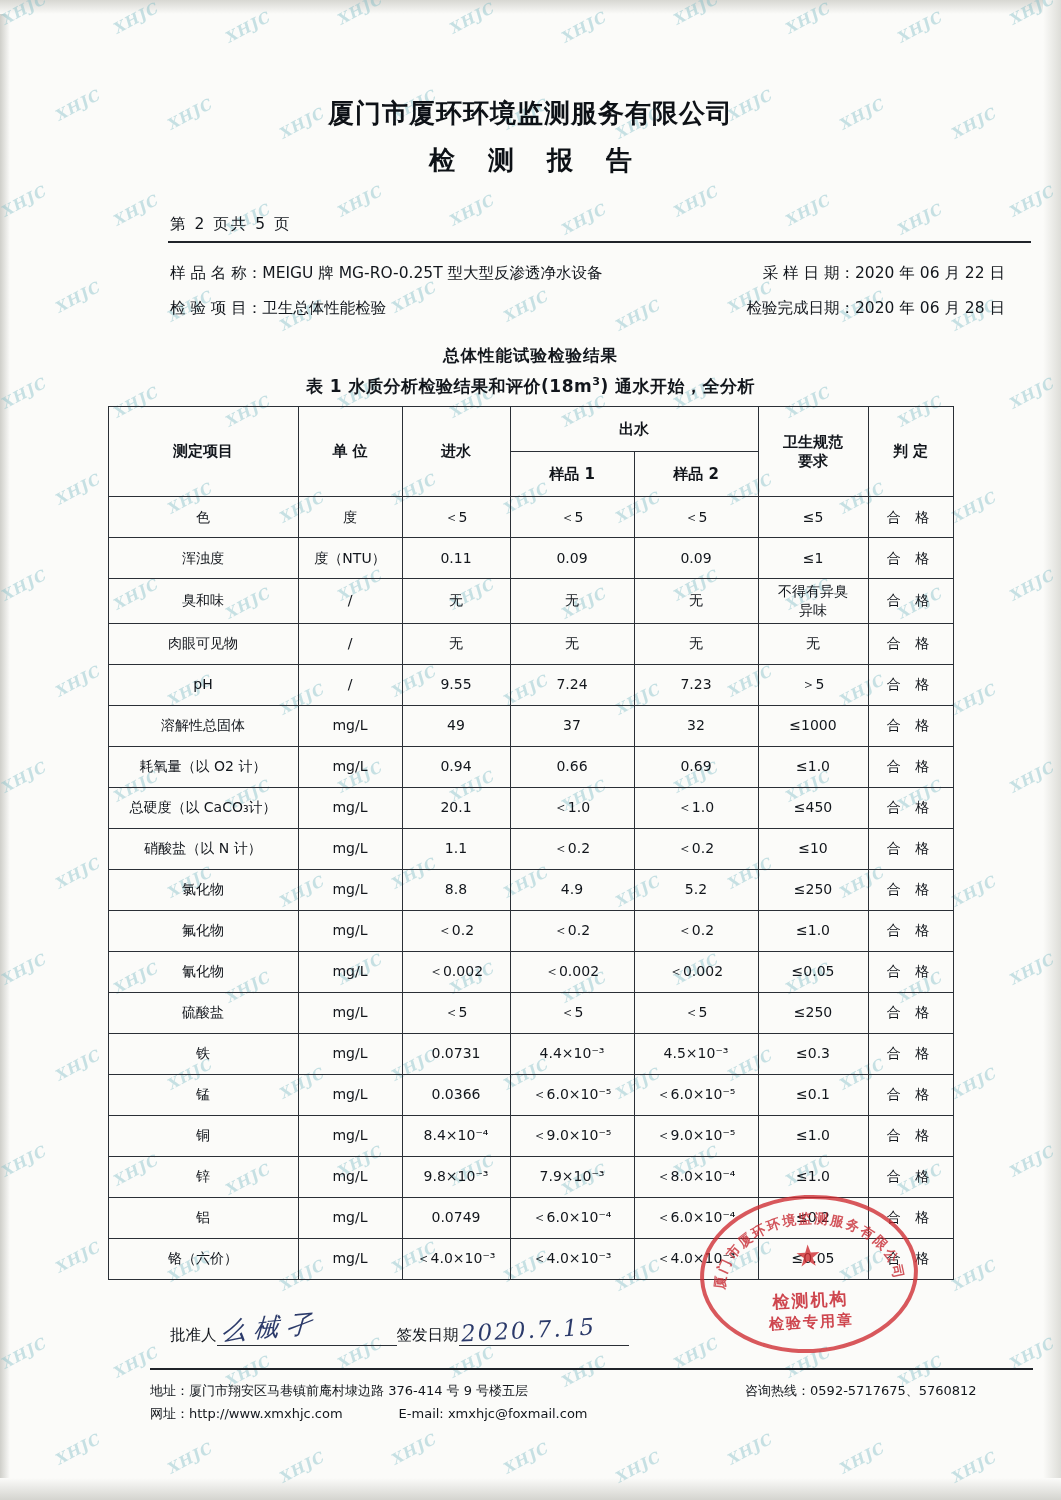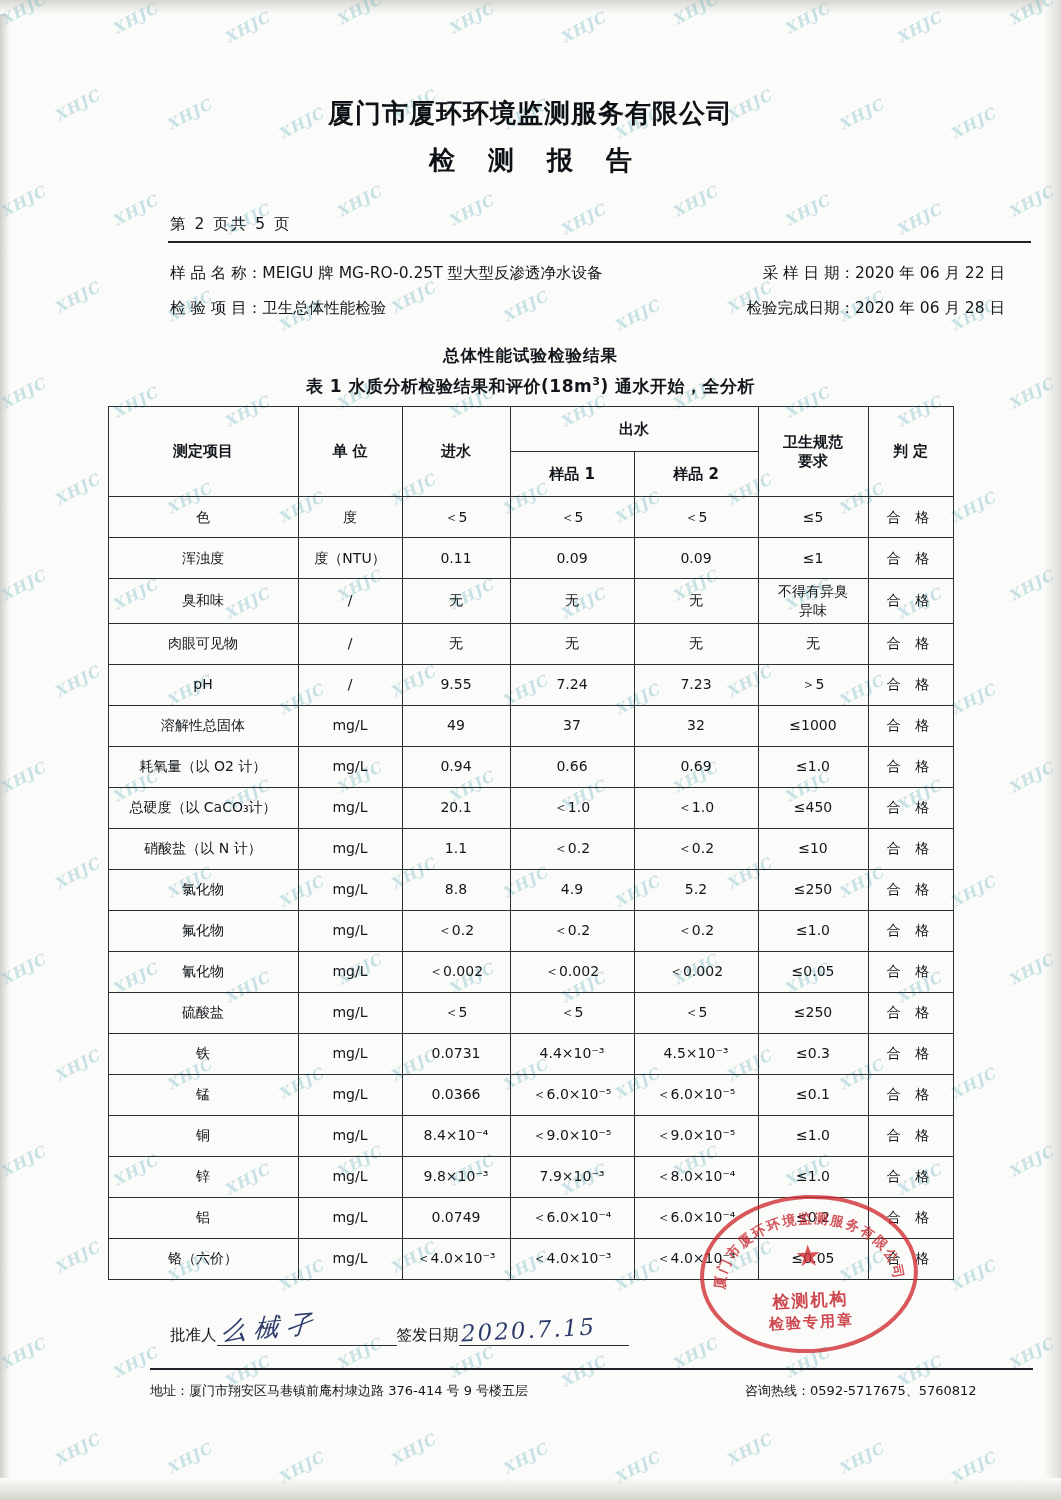--- a/index.html
+++ b/index.html
@@ -701,20 +701,21 @@
       </span>
     </div>
 
     <div class="footer-rule"></div>
     <div class="footer">
       <div class="footer-grid">
         <div class="footer-left footer-line"><span>地址：</span><span>厦门市翔安区马巷镇前庵村埭边路 376-414 号 9 号楼五层</span></div>
         <div class="footer-right footer-line"><span>咨询热线：</span><span>0592-5717675、5760812</span></div>
       </div>
       <div class="footer-grid">
+        <div class="footer-left footer-line"><span>网址：</span><span>http://www.xmxhjc.com</span><span class="footer-inline-gap"></span><span>E-mail:</span>&nbsp;<span>xmxhjc@foxmail.com</span></div>
       </div>
     </div>
 
   </div>
 
   <div class="stamp">
     <svg class="stamp-arc" viewBox="0 0 210 150">
       <defs>
         <path id="arcpath" d="M 20,86 A 85,62 0 0 1 190,86" fill="none"></path>
       </defs>

